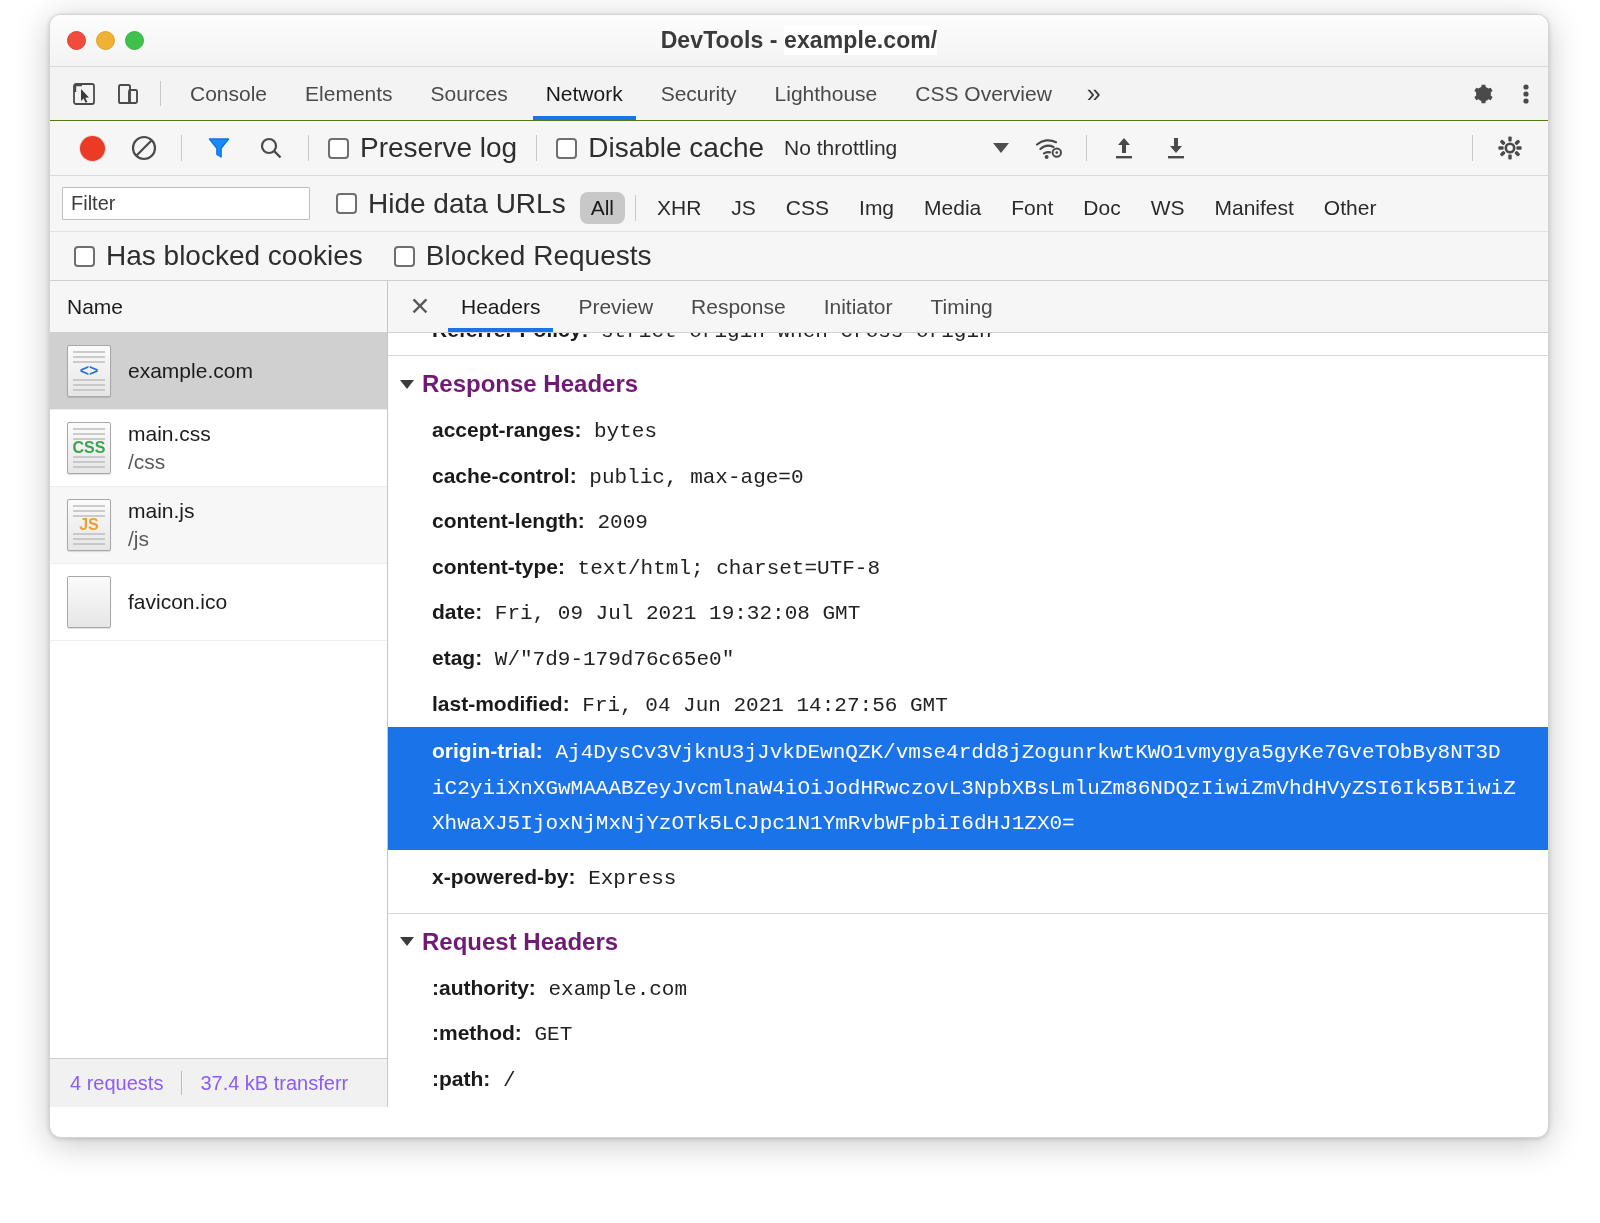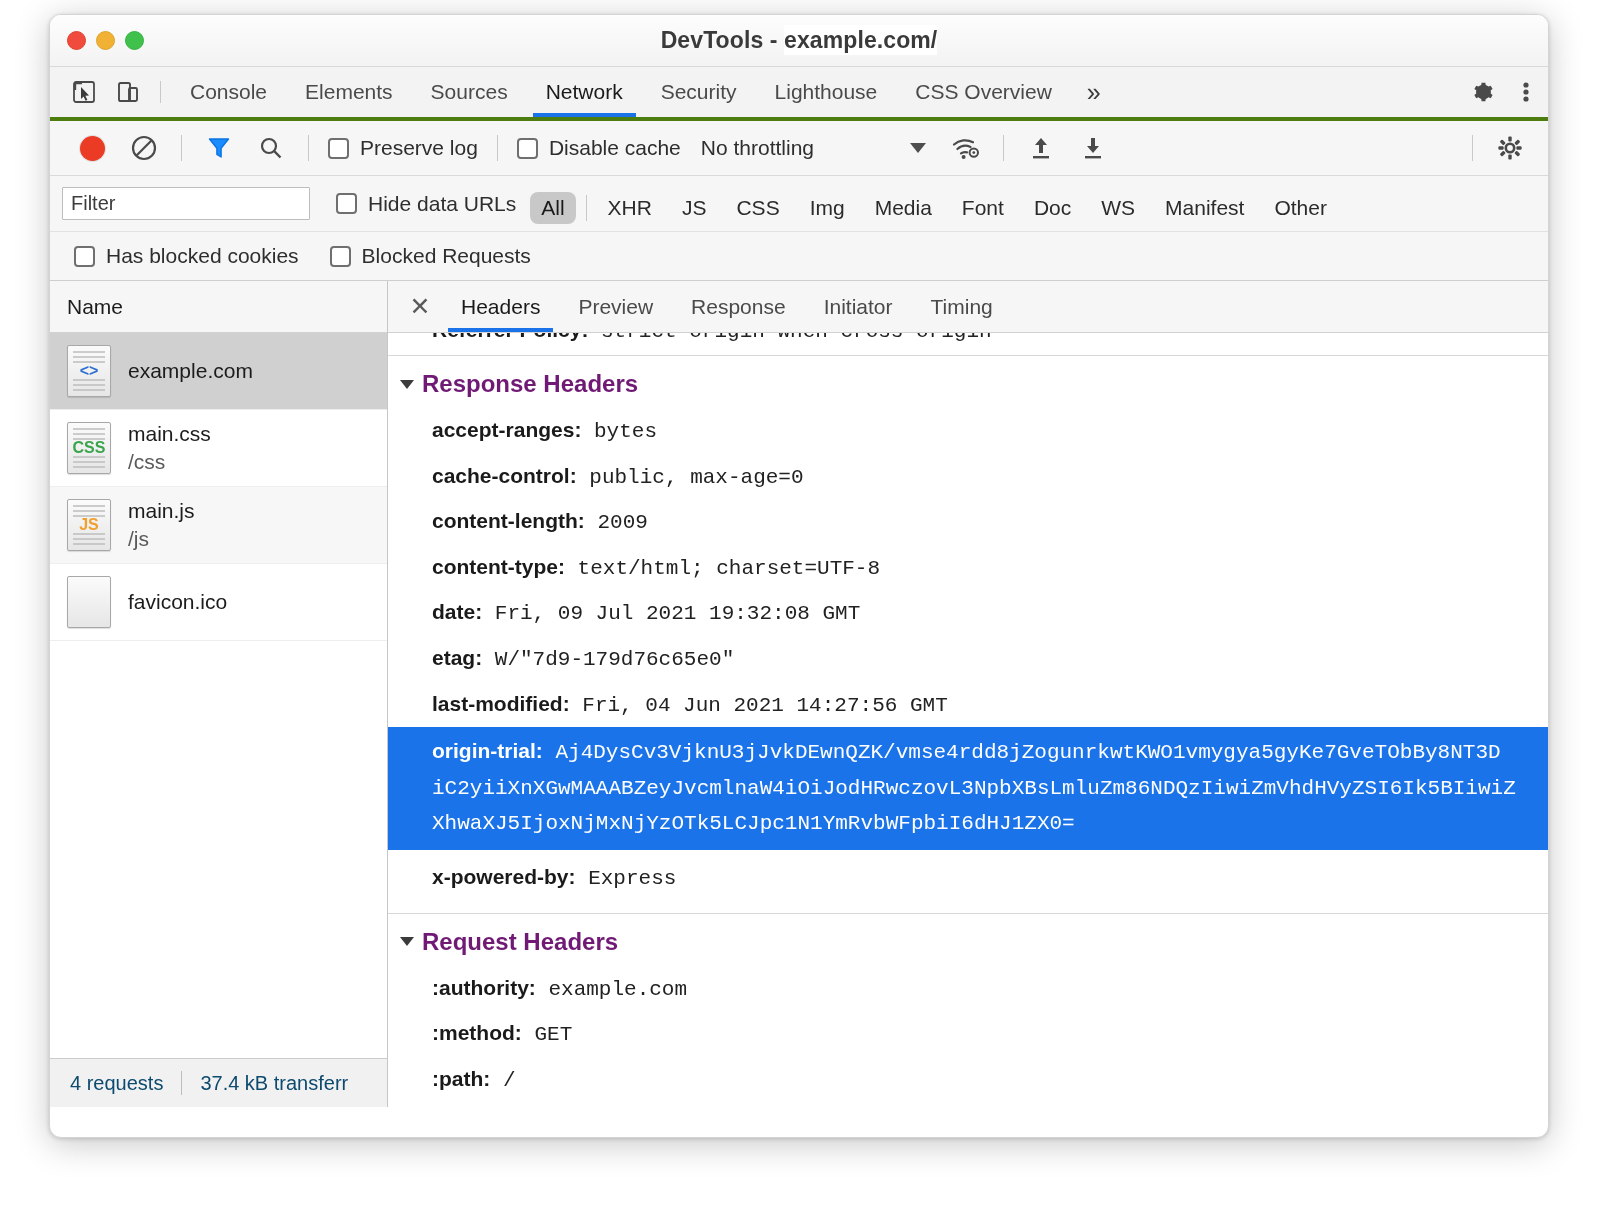--- a/index.html
+++ b/index.html
@@ -51,21 +51,21 @@
     font-weight: bold;
     color: #3a3a3a;
     letter-spacing: 0.1px;
   }
   .win-title .url-hl { background: #ffffff; padding: 2px 0; }
 
   
   .tabbar {
     height: 54px;
     background: #f3f3f3;
-    border-bottom: 4px solid #4d7c0f;
+    border-bottom: 1px solid #4d7c0f;
     display: flex;
     align-items: stretch;
     padding-left: 12px;
   }
   .tb-icon-btn {
     width: 44px;
     display: flex; align-items: center; justify-content: center;
     cursor: default;
   }
   .tb-sep {
@@ -112,21 +112,21 @@
     cursor: default;
   }
   .vsep { width: 1px; height: 26px; background: #c9c9c9; margin: 0 11px; }
   .chk-wrap { display: flex; align-items: center; gap: 11px; padding: 0 8px; cursor: default; }
   .chkbox {
     width: 21px; height: 21px;
     border: 2px solid #6f6f6f;
     border-radius: 4px;
     background: #fff;
   }
-  .chk-label { font-size: 21px; color: #2e2e2e; }
+  .chk-label { font-size: 28px; color: #2e2e2e; }
   .throttle-label { font-size: 21px; color: #2e2e2e; margin-left: 12px; }
   .throttle-caret {
     margin-left: 96px;
     width: 0; height: 0;
     border-left: 8px solid transparent;
     border-right: 8px solid transparent;
     border-top: 10px solid #4e4e4e;
   }
 
   
@@ -226,21 +226,21 @@
   .reqname { font-size: 21px; color: #1c1c1c; line-height: 1.35; }
   .reqpath { font-size: 21px; color: #5a5a5a; line-height: 1.35; }
   .statusbar {
     height: 49px;
     background: #f1f1f1;
     border-top: 1px solid #cbcbcb;
     display: flex; align-items: center;
     padding-left: 20px;
     gap: 18px;
     font-size: 20px;
-    color: #0c4a6e;
+    color: #8b5cf6;
     overflow: hidden;
     white-space: nowrap;
   }
   .statusbar .sb-sep { width: 1px; height: 24px; background: #bdbdbd; }
 
   .rightpane {
     flex: 1;
     display: flex; flex-direction: column;
     background: #fff;
     overflow: hidden;

